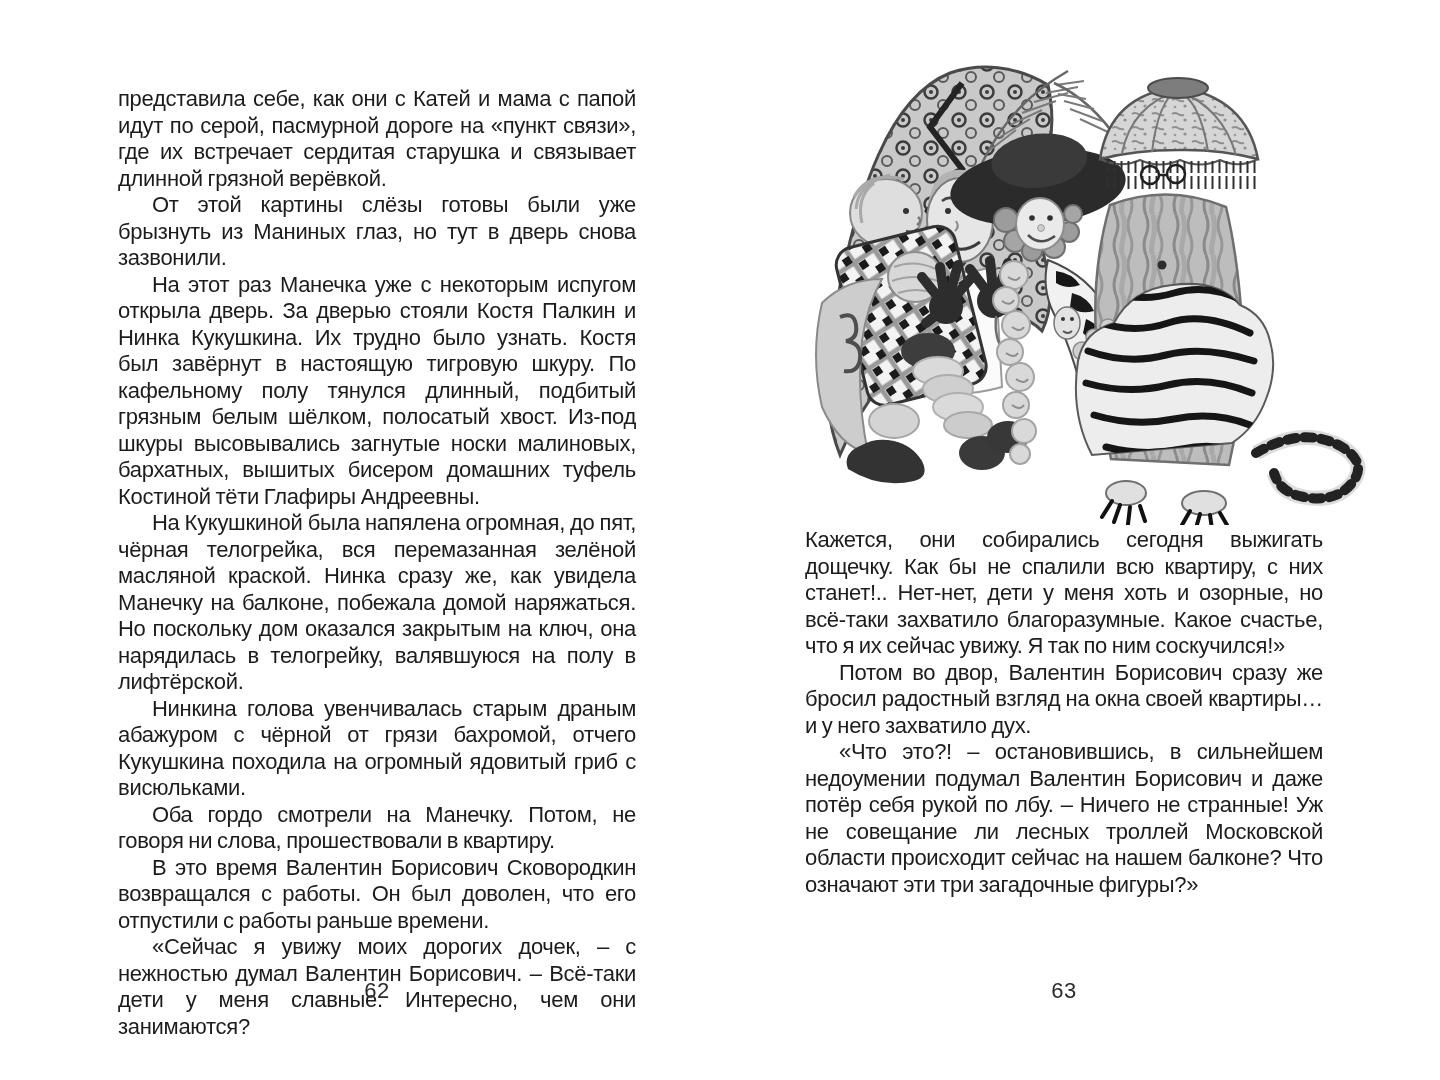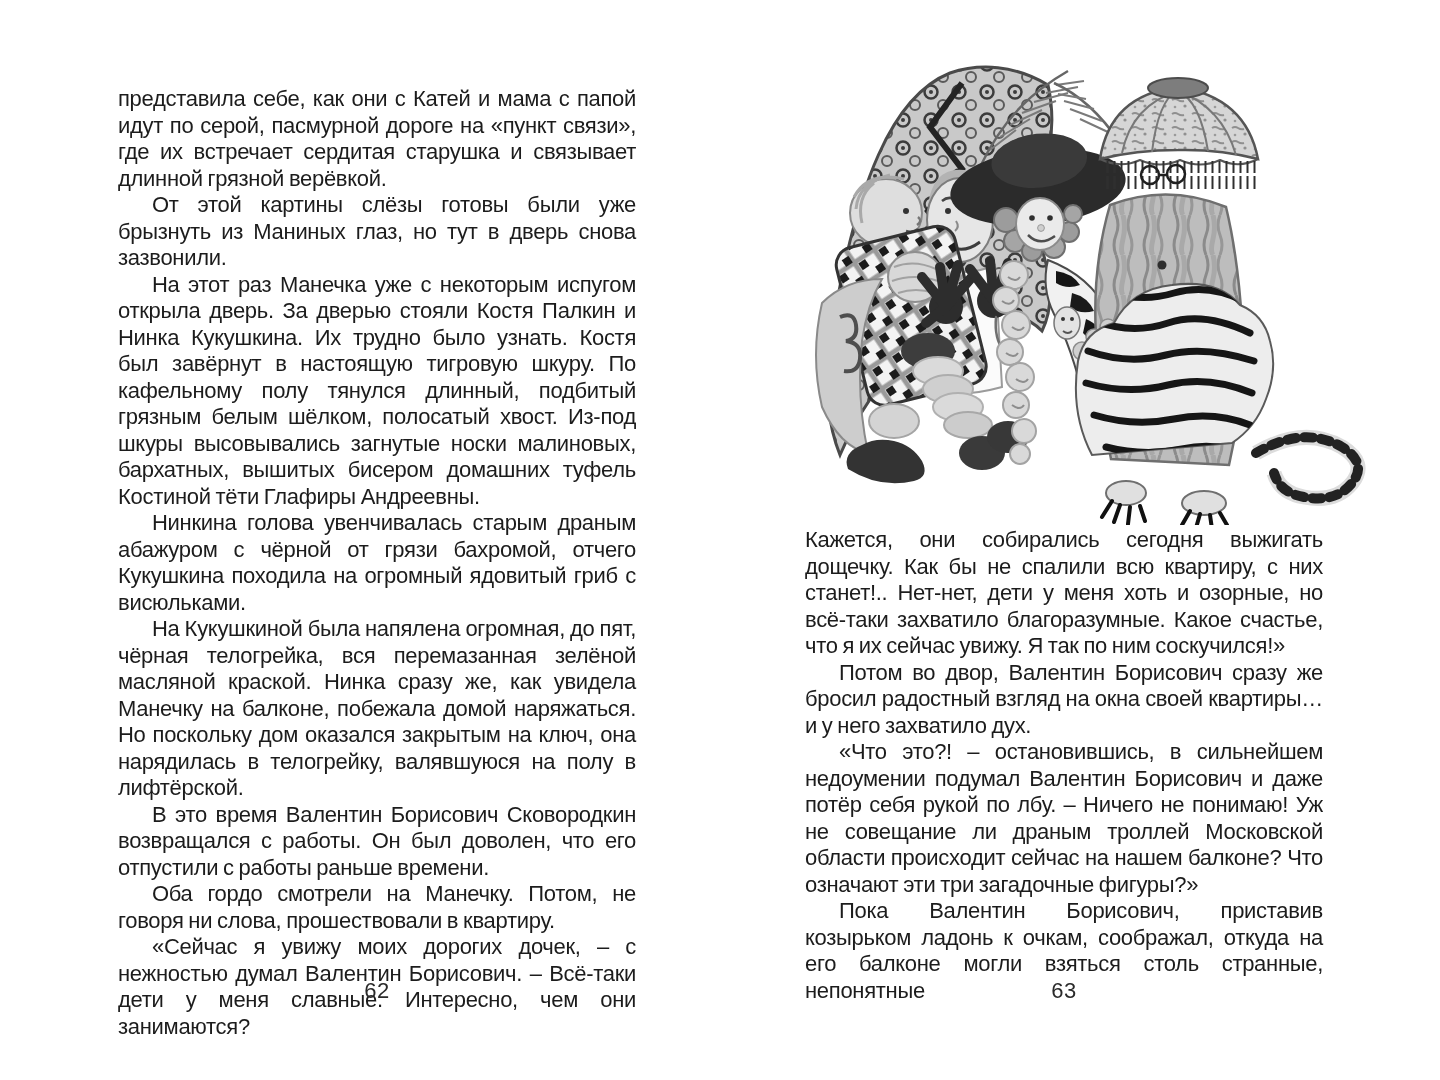--- a/index.html
+++ b/index.html
@@ -230,30 +230,29 @@
         <ellipse cx="394" cy="448" rx="22" ry="12" fill="#e0e0e0" stroke="#6f6f6f" stroke-width="2"></ellipse>
         <path d="M380 456 l-8 14 M390 459 l-4 14 M400 460 l2 14 M410 458 l7 12" stroke="#111" stroke-width="4" stroke-linecap="round"></path>
       </g>
     </svg>
   </div>
 
   <div class="page-col" id="left-col">
     <p>представила себе, как они с Катей и мама с папой идут по серой, пасмурной дороге на «пункт связи», где их встречает сердитая старушка и связывает длинной грязной верёвкой.</p>
     <p class="indent">От этой картины слёзы готовы были уже брызнуть из Маниных глаз, но тут в дверь снова зазвонили.</p>
     <p class="indent">На этот раз Манечка уже с некоторым испугом открыла дверь. За дверью стояли Костя Палкин и Нинка Кукушкина. Их трудно было узнать. Костя был завёрнут в настоящую тигровую шкуру. По кафельному полу тянулся длинный, подбитый грязным белым шёлком, полосатый хвост. Из-под шкуры высовывались загнутые носки малиновых, бархатных, вышитых бисером домашних туфель Костиной тёти Глафиры Андреевны.</p>
+    <p class="indent">На Кукушкиной была напялена огромная, до пят, чёрная телогрейка, вся перемазанная зелёной масляной краской. Нинка сразу же, как увидела Манечку на балконе, побежала домой наряжаться. Но поскольку дом оказался закрытым на ключ, она нарядилась в телогрейку, валявшуюся на полу в лифтёрской.</p>
     <p class="indent">Нинкина голова увенчивалась старым драным абажуром с чёрной от грязи бахромой, отчего Кукушкина походила на огромный ядовитый гриб с висюльками.</p>
-    <p class="indent">На Кукушкиной была напялена огромная, до пят, чёрная телогрейка, вся перемазанная зелёной масляной краской. Нинка сразу же, как увидела Манечку на балконе, побежала домой наряжаться. Но поскольку дом оказался закрытым на ключ, она нарядилась в телогрейку, валявшуюся на полу в лифтёрской.</p>
+    <p class="indent">Оба гордо смотрели на Манечку. Потом, не говоря ни слова, прошествовали в квартиру.</p>
     <p class="indent">В это время Валентин Борисович Сковородкин возвращался с работы. Он был доволен, что его отпустили с работы раньше времени.</p>
-    <p class="indent">Оба гордо смотрели на Манечку. Потом, не говоря ни слова, прошествовали в квартиру.</p>
     <p class="indent runon">«Сейчас я увижу моих дорогих дочек, – с нежностью думал Валентин Борисович. – Всё-таки дети у меня славные. Интересно, чем они занимаются?</p>
   </div>
 
   <div class="page-col" id="right-col">
     <p>Кажется, они собирались сегодня выжигать дощечку. Как бы не спалили всю квартиру, с них станет!.. Нет-нет, дети у меня хоть и озорные, но всё-таки захватило благоразумные. Какое счастье, что я их сейчас увижу. Я так по ним соскучился!»</p>
     <p class="indent">Потом во двор, Валентин Борисович сразу же бросил радостный взгляд на окна своей квартиры… и у него захватило дух.</p>
-    <p class="indent">«Что это?! – остановившись, в сильнейшем недоумении подумал Валентин Борисович и даже потёр себя рукой по лбу. – Ничего не понимаю! Уж не совещание ли драным троллей Московской области происходит сейчас на нашем балконе? Что означают эти три загадочные фигуры?»</p>
-    <p class="indent runon">Пока Валентин Борисович, приставив козырьком ладонь к очкам, соображал, откуда на его балконе могли взяться столь странные, непонятные</p>
+    <p class="indent">«Что это?! – остановившись, в сильнейшем недоумении подумал Валентин Борисович и даже потёр себя рукой по лбу. – Ничего не странные! Уж не совещание ли лесных троллей Московской области происходит сейчас на нашем балконе? Что означают эти три загадочные фигуры?»</p>
   </div>
 
   <div class="page-number" id="page-number-left">62</div>
   <div class="page-number" id="page-number-right">63</div>
 
 </div>
 
 </body></html>

